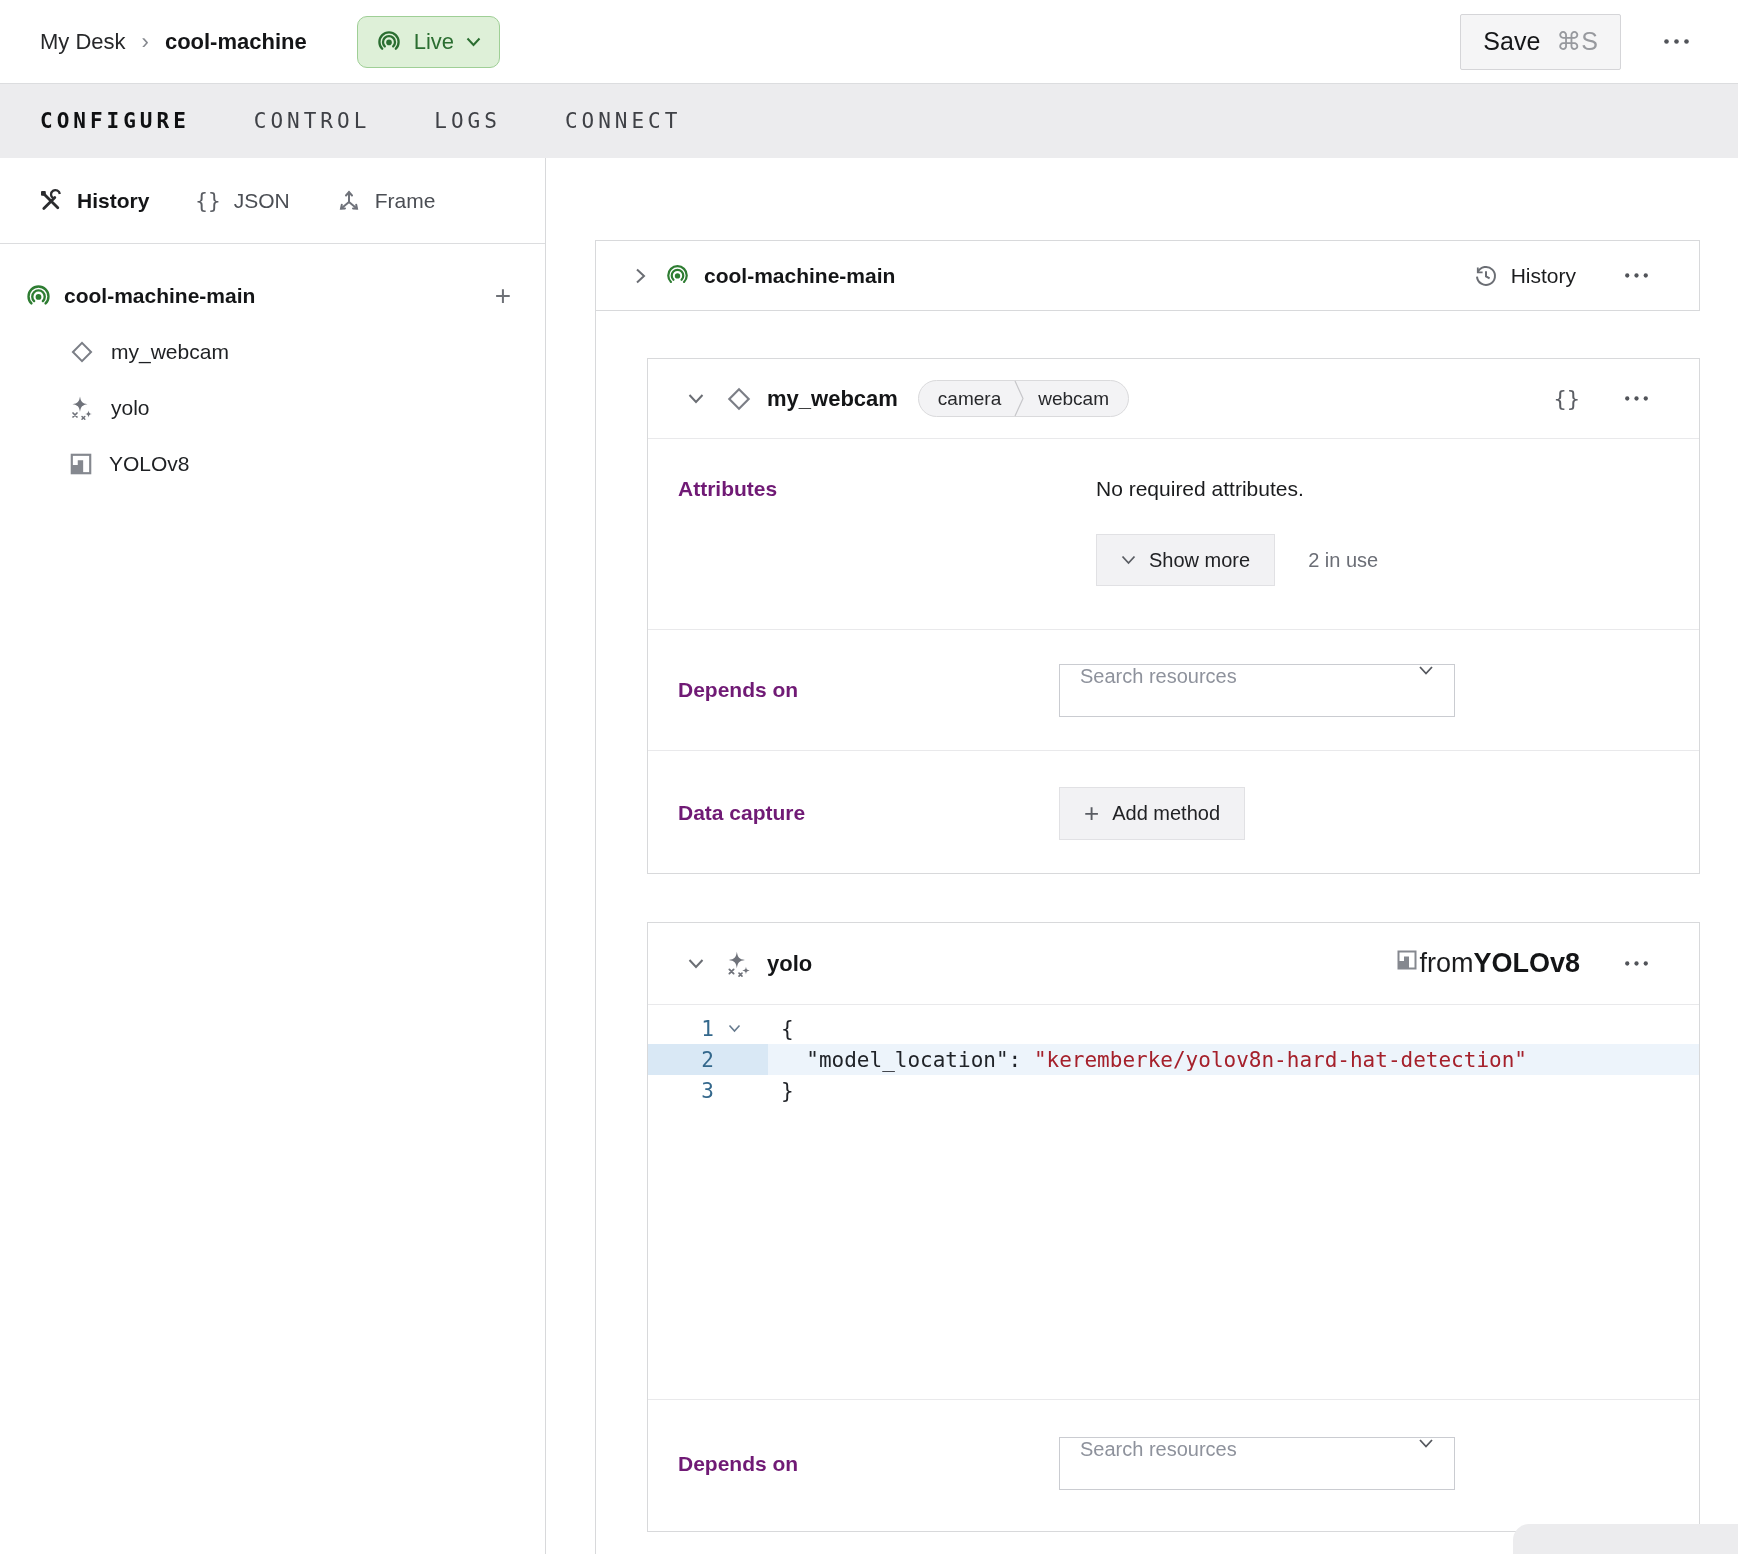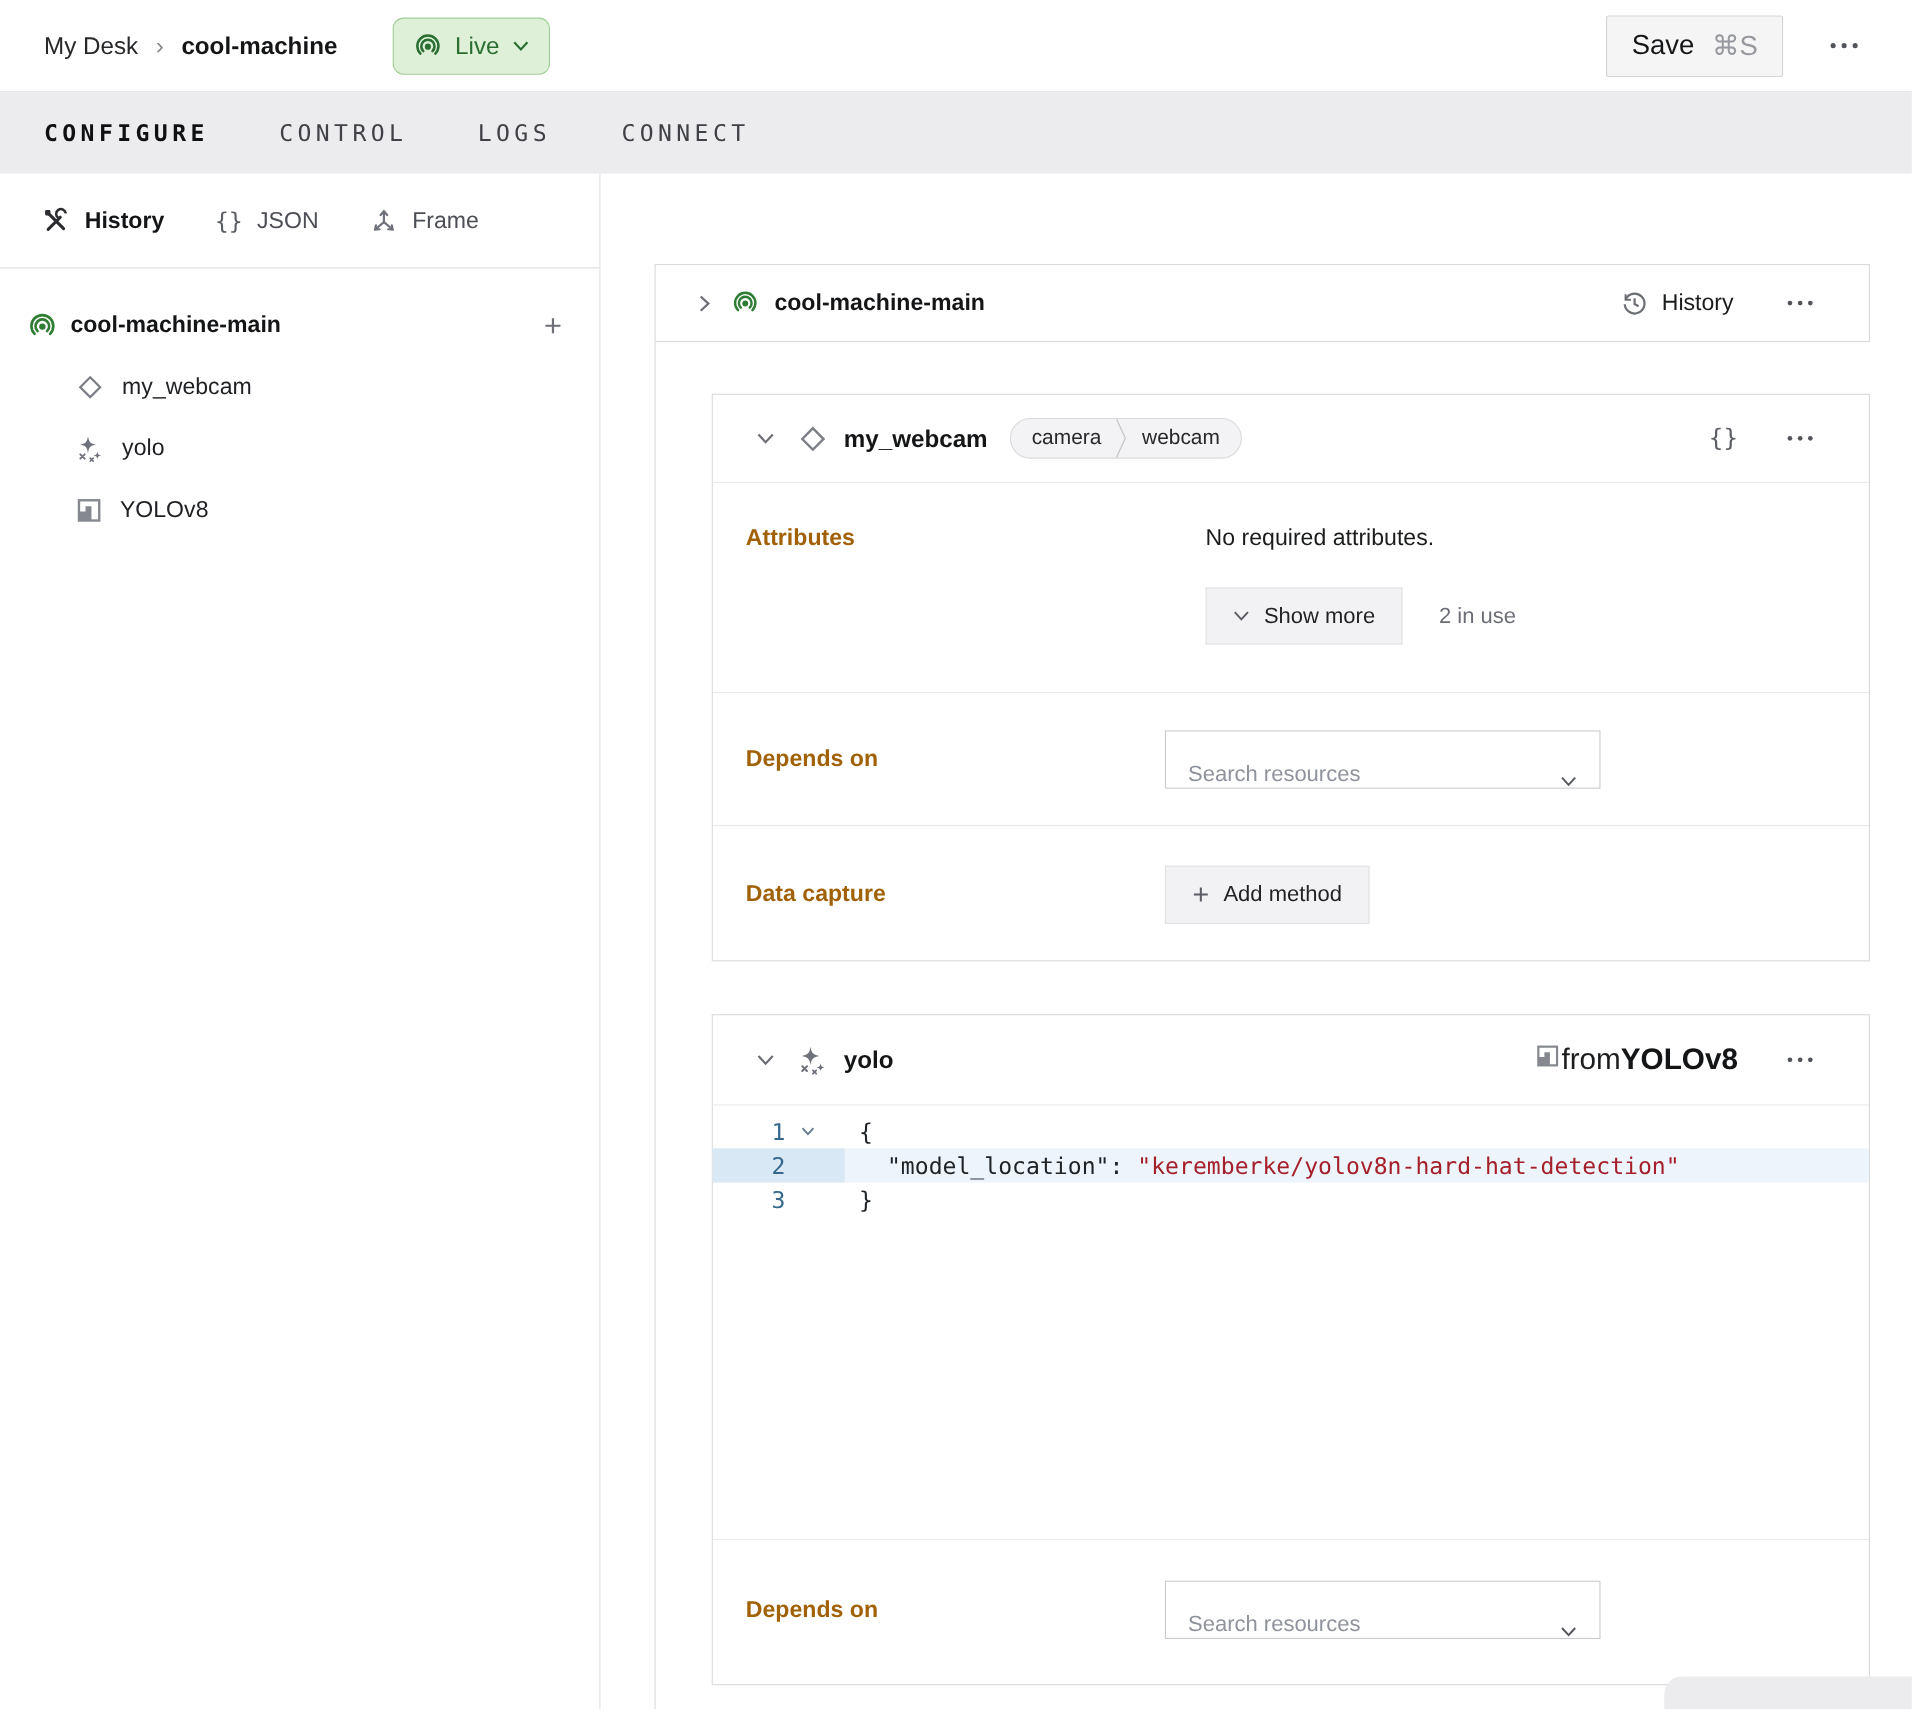--- a/index.html
+++ b/index.html
@@ -74,34 +74,34 @@
   .pill .seg2 { padding:0 19px 0 13px; }
 
   .hdr-right { margin-left:auto; display:flex; align-items:center; }
   .json-btn { background:none; border:none; cursor:pointer; font-family:"DejaVu Sans Mono",monospace;
               font-size:22px; color:#5b5e64; }
   .hdr-right .kebab-btn { margin-left:38px; }
   .from-module { display:flex; align-items:flex-start; font-size:27px; color:#1b1c1e; }
   .from-module b { color:#141517; }
 
   .sec-row { display:flex; padding-left:30px; }
-  .label-col { width:381px; flex:none; font-size:21px; font-weight:bold; color:#a16207; }
+  .label-col { width:381px; flex:none; font-size:21px; font-weight:bold; color:#701a75; }
   .attr-row { height:190px; padding-top:38px; }
   .dep-row { height:121px; align-items:center; border-top:1px solid #e9e9eb; }
   .cap-row { height:125px; align-items:center; border-top:1px solid #e9e9eb; }
   .attr-right { display:flex; flex-direction:column;margin-left:37px; }
   .attr-empty { font-size:21px; color:#1b1c1e; }
   .attr-actions { margin-top:33px; display:flex; align-items:center; }
   .btn-gray { display:inline-flex; align-items:center; gap:13px; background:#f2f2f4;
               border:1px solid #e1e1e4; font-size:20px; color:#212225; height:53px; padding:0 24px;
               cursor:pointer; font-family:inherit; }
   .show-more-btn { height:52px; }
   .in-use { margin-left:33px; font-size:20px; color:#6b6e76; }
   .select { width:396px; height:53px; border:1px solid #caccd1; background:#fff; display:flex;
-            align-items:flex-end; justify-content:space-between; padding:0 20px; font-size:20px;
+            align-items:flex-start; justify-content:space-between; padding:0 20px; font-size:20px;
             color:#8e929c; cursor:pointer; }
 
   
   .editor { position:relative; height:395px; border-top:1px solid #e9e9eb; padding-top:8px;
             font-family:"DejaVu Sans Mono",monospace; font-size:21px; }
   .cline { display:flex; align-items:stretch; height:31px; }
   .gut { width:120px; flex:none; display:flex; align-items:center; color:#34688c; }
   .gut .num { width:66px; text-align:right; flex:none; }
   .gut .fold { width:40px; display:flex; justify-content:center; background:none; border:none; cursor:pointer; align-items:center; }
   .codetxt { white-space:pre; margin-left:13px; display:flex; align-items:center; color:#202328; }

